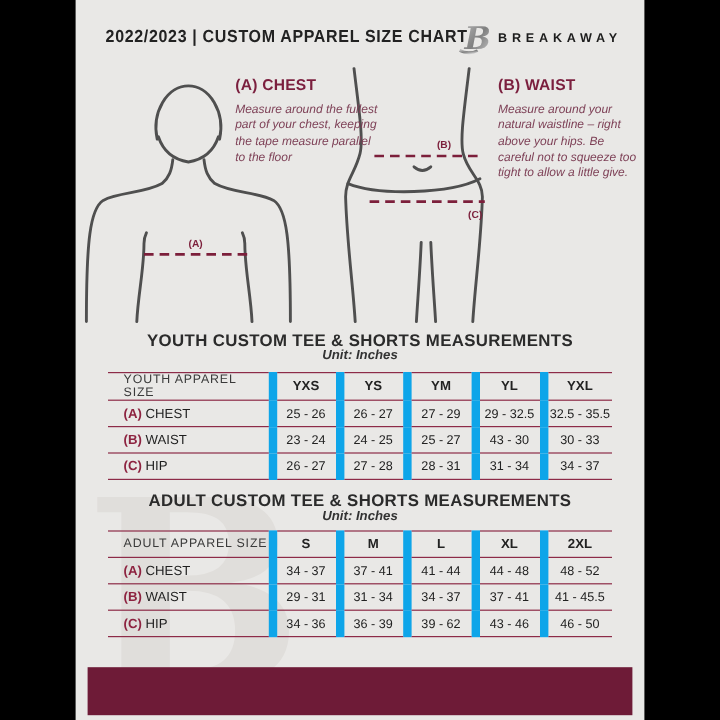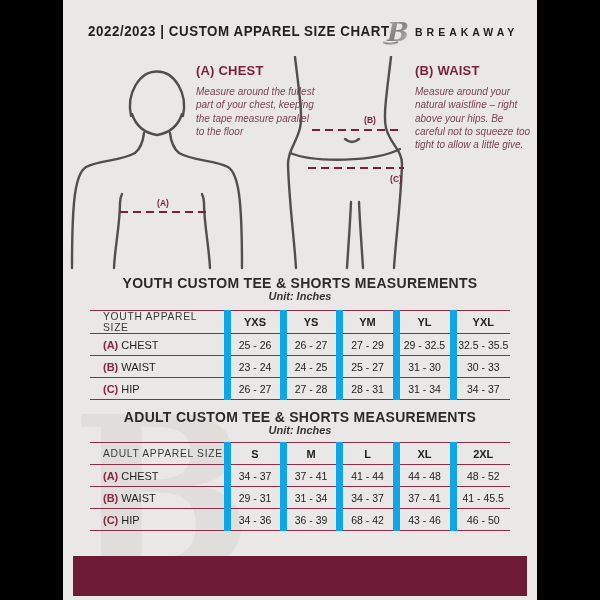--- a/index.html
+++ b/index.html
@@ -160,21 +160,21 @@
         <td class="vals">26 - 27</td>
         <td class="vals">27 - 29</td>
         <td class="vals">29 - 32.5</td>
         <td class="vals">32.5 - 35.5</td>
       </tr>
       <tr>
         <td class="rowlbl"><span class="pfx">(B)</span><span>WAIST</span></td>
         <td class="vals">23 - 24</td>
         <td class="vals">24 - 25</td>
         <td class="vals">25 - 27</td>
-        <td class="vals">31 - 30</td>
+        <td class="vals">43 - 30</td>
         <td class="vals">30 - 33</td>
       </tr>
       <tr>
         <td class="rowlbl"><span class="pfx">(C)</span><span>HIP</span></td>
         <td class="vals">26 - 27</td>
         <td class="vals">27 - 28</td>
         <td class="vals">28 - 31</td>
         <td class="vals">31 - 34</td>
         <td class="vals">34 - 37</td>
       </tr>
@@ -215,21 +215,21 @@
         <td class="vals">29 - 31</td>
         <td class="vals">31 - 34</td>
         <td class="vals">34 - 37</td>
         <td class="vals">37 - 41</td>
         <td class="vals">41 - 45.5</td>
       </tr>
       <tr>
         <td class="rowlbl"><span class="pfx">(C)</span><span>HIP</span></td>
         <td class="vals">34 - 36</td>
         <td class="vals">36 - 39</td>
-        <td class="vals">68 - 42</td>
+        <td class="vals">39 - 62</td>
         <td class="vals">43 - 46</td>
         <td class="vals">46 - 50</td>
       </tr>
     </tbody>
   </table>
 
   <div class="footer-bar"></div>
 
 </div>
 

